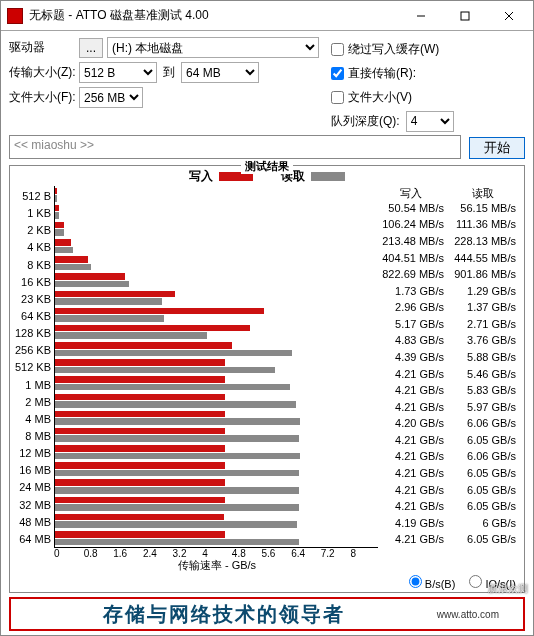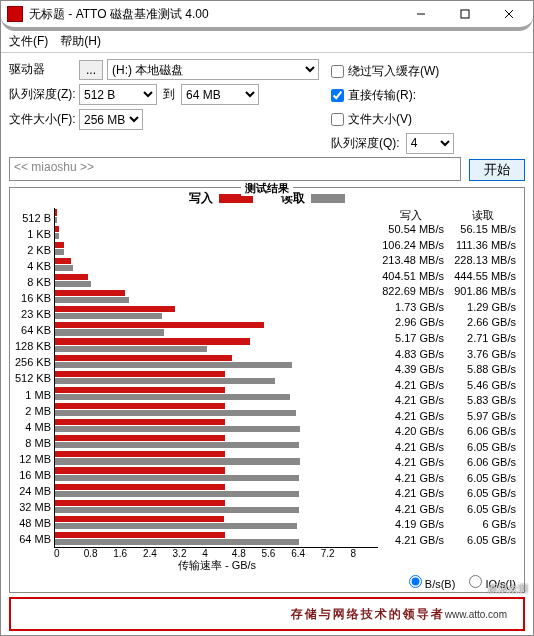--- a/index.html
+++ b/index.html
@@ -1,18 +1,18 @@
 <!DOCTYPE html>
 <html><head>
 <meta charset="utf-8">
 <style>
 * { box-sizing: border-box; margin: 0; padding: 0; }
 body { font-family: "Microsoft YaHei", Tahoma, sans-serif; font-size: 12px; background: #f0f0f0; width: 534px; height: 636px; overflow: hidden; }
 .window { width: 534px; height: 636px; background: #fff; border: 1px solid #888; display: flex; flex-direction: column; }
-.titlebar { height: 30px; display: flex; align-items: center; padding: 0 2px 0 6px; background: #fff; border-bottom: 4px solid #a3a3a3; border-radius: 14px; }
+.titlebar { height: 30px; display: flex; align-items: center; padding: 0 2px 0 6px; background: #fff; border-bottom: 1px solid #a3a3a3; }
 .titlebar .icon { width: 16px; height: 16px; background: #c00; border: 1px solid #800; margin-right: 6px; }
 .titlebar .title { flex: 1; }
 .winbtns { display: flex; }
 .winbtn { width: 44px; height: 28px; display: flex; align-items: center; justify-content: center; }
 .winbtn svg { width: 10px; height: 10px; }
 .menubar { height: 22px; display: flex; align-items: center; padding: 0 8px; gap: 12px; background: #fff; border-bottom: 1px solid #ccc; }
 .body { flex: 1; padding: 6px 8px 4px 8px; display: flex; flex-direction: column; }
 .row { display: flex; align-items: center; margin-bottom: 4px; }
 .lbl { width: 70px; }
 .btnsmall { width: 24px; height: 20px; border: 1px solid #aaa; background: #efefef; display: inline-flex; align-items: center; justify-content: center; margin-right: 4px; }
@@ -40,22 +40,22 @@
 .xticks { display: flex; margin-left: 44px; margin-right: 144px; font-size: 10px; }
 .xticks div { flex: 1; text-align: left; }
 .xlabel { text-align: center; font-size: 11px; margin-left: 44px; margin-right: 144px; margin-top: -1px; }
 .valcols { width: 144px; display: flex; font-size: 11px; }
 .valcol { flex: 1; text-align: right; padding-right: 6px; display: flex; flex-direction: column; }
 .valcol .vhdr { height: 14px; font-weight: normal; text-align: center; }
 .valcol .v { flex: 1; display: flex; align-items: center; justify-content: flex-end; line-height: 1; }
 .unitrow { display: flex; justify-content: flex-end; padding: 2px 8px; gap: 14px; font-size: 11px; }
 .footer { height: 34px; border: 2px solid #cc0000; margin-top: 4px; display: flex; align-items: center; background: #fff; }
 .footer .logo { width: 80px; height: 26px; background: #cc0000; color: #fff; font-weight: bold; display: flex; align-items: center; justify-content: center; font-size: 14px; margin: 0 8px; letter-spacing: 1px; font-style: italic; }
-.footer .slogan { flex: 1; text-align: right; color: #7f1d1d; font-size: 12px; font-weight: bold; letter-spacing: 2px; }
-.footer .url { font-size: 10px; color: #333; padding-right: 16px; }
+.footer .slogan { flex: 1; text-align: center; color: #0c4a6e; font-size: 20px; font-weight: bold; letter-spacing: 2px; }
+.footer .url { font-size: 10px; color: #333; padding-right: 24px; }
 .watermark { position: absolute; right: 6px; bottom: 40px; color: rgba(255,255,255,.85); font-size: 10px; text-shadow: 0 0 2px #000; pointer-events:none; }
 </style>
 </head>
 <body>
 
 <div class="window">
   <div class="titlebar">
     <div class="icon"></div>
     <div class="title">无标题 - ATTO 磁盘基准测试 4.00</div>
     <div class="winbtns">
@@ -70,34 +70,30 @@
           </svg>
         </div>
       <div class="winbtn">
           <svg viewBox="0 0 10 10">
             <line x1="1" y1="1" x2="9" y2="9" stroke="#000"></line>
             <line x1="9" y1="1" x2="1" y2="9" stroke="#000"></line>
           </svg>
         </div>
     </div>
   </div>
-  <div class="menubar">
-    <span>文件(F)</span>
-    <span>帮助(H)</span>
-  </div>
   <div class="body">
     <div class="toprow">
       <div class="leftcol">
         <div class="row">
           <span class="lbl">驱动器</span>
           <span class="btnsmall">...</span>
           <select style="flex:1"><option>(H:) 本地磁盘</option></select>
         </div>
         <div class="row">
-          <span class="lbl">队列深度(Z):</span>
+          <span class="lbl">传输大小(Z):</span>
           <select style="width:78px"><option>512 B</option></select>
           <span style="margin:0 6px">到</span>
           <select style="width:78px"><option>64 MB</option></select>
         </div>
         <div class="row">
           <span class="lbl">文件大小(F):</span>
           <select style="width:64px"><option>256 MB</option></select>
         </div>
       </div>
       <div class="rightcol">
@@ -272,21 +268,21 @@
               <div class="v">4.21 GB/s</div>
             </div>
           <div class="valcol" id="rcol">
               <div class="vhdr">读取</div>
               <div class="v">56.15 MB/s</div>
               <div class="v">111.36 MB/s</div>
               <div class="v">228.13 MB/s</div>
               <div class="v">444.55 MB/s</div>
               <div class="v">901.86 MB/s</div>
               <div class="v">1.29 GB/s</div>
-              <div class="v">2.66 GB/s</div>
+              <div class="v">1.37 GB/s</div>
               <div class="v">2.71 GB/s</div>
               <div class="v">3.76 GB/s</div>
               <div class="v">5.88 GB/s</div>
               <div class="v">5.46 GB/s</div>
               <div class="v">5.83 GB/s</div>
               <div class="v">5.97 GB/s</div>
               <div class="v">6.06 GB/s</div>
               <div class="v">6.05 GB/s</div>
               <div class="v">6.06 GB/s</div>
               <div class="v">6.05 GB/s</div>

